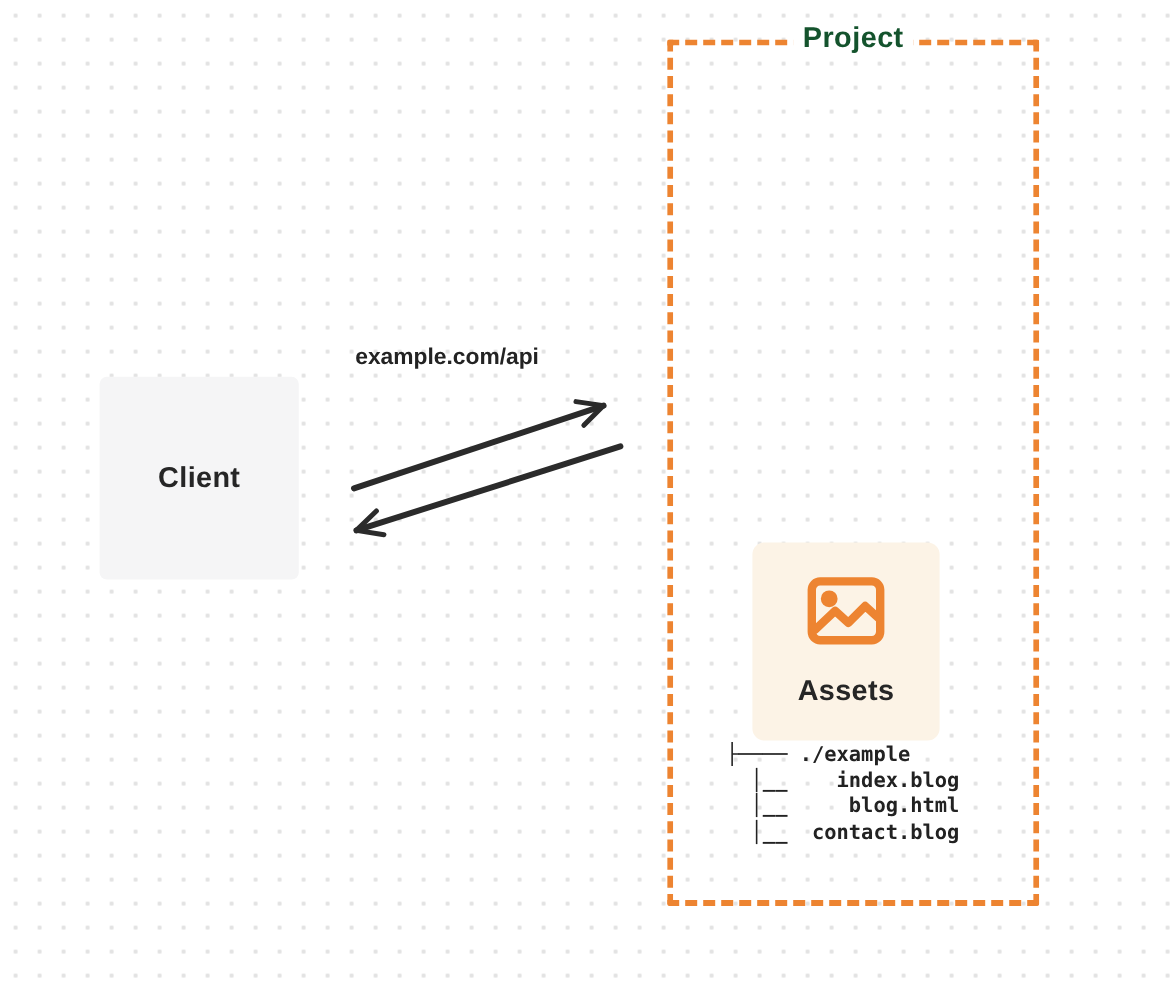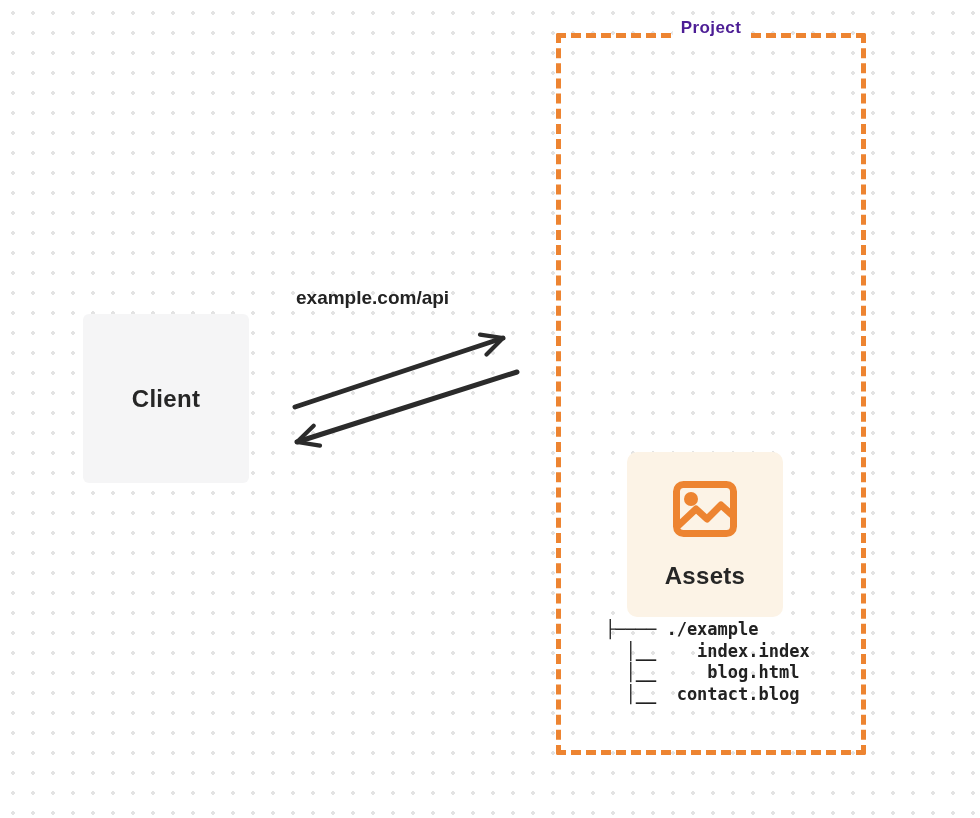--- a/index.html
+++ b/index.html
@@ -57,23 +57,23 @@
     border: 5px dashed #ED8431;
     border-radius: 2px;
   }
   .project-label {
     position: absolute;
     top: -20px;
     left: 50%;
     transform: translateX(-50%);
     background: #ffffff;
     padding: 0 8px;
-    font-size: 17px;
+    font-size: 24px;
     font-weight: 700;
-    color: #4c1d95;
+    color: #14532d;
     letter-spacing: 0.4px;
     white-space: nowrap;
   }
   .orange-card {
     background: #FCF3E6;
     border-radius: 10px;
     gap: 24px;
   }
   .worker-card { left: 630px; top: 98px;  width: 180px; height: 169px; }
   .assets-card { left: 627px; top: 452px; width: 156px; height: 165px; }
@@ -119,18 +119,18 @@
     <svg class="icon-svg" width="66" height="58" viewBox="0 0 66 58">
       <rect x="4.5" y="4.5" width="57" height="49" rx="7" fill="none" stroke="#ED8431" stroke-width="7"></rect>
       <circle cx="19" cy="19" r="7" fill="#ED8431"></circle>
       <path d="M7,45 L24,29 L35,39 L49,25 L60,35" fill="none" stroke="#ED8431" stroke-width="7" stroke-linecap="round" stroke-linejoin="round"></path>
     </svg>
     <div class="node-label">Assets</div>
   </div>
 
   <div class="file-tree">
     <div class="tree-line">├──── ./example</div>
-    <div class="tree-line">  │__    index.index</div>
+    <div class="tree-line">  │__    index.blog</div>
     <div class="tree-line">  │__     blog.html</div>
     <div class="tree-line">  │__  contact.blog</div>
   </div>
 
 </div>
 
 </body></html>

